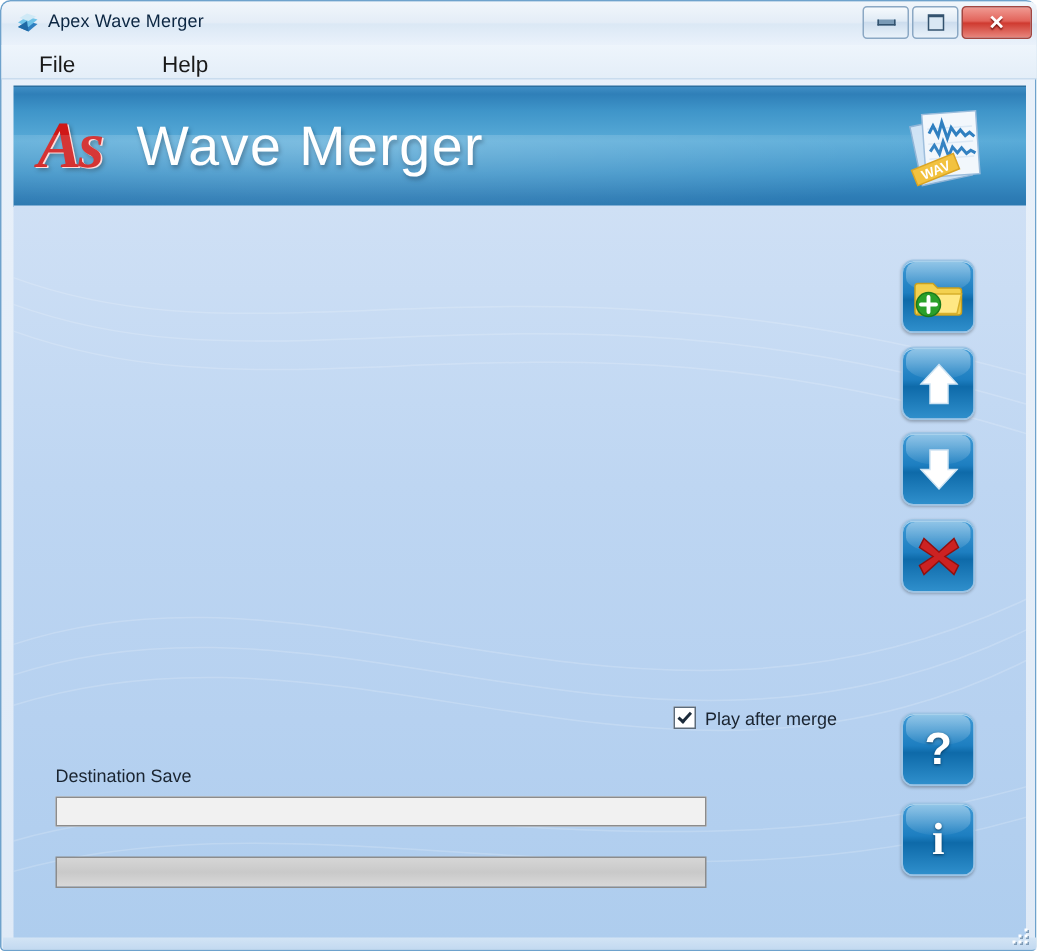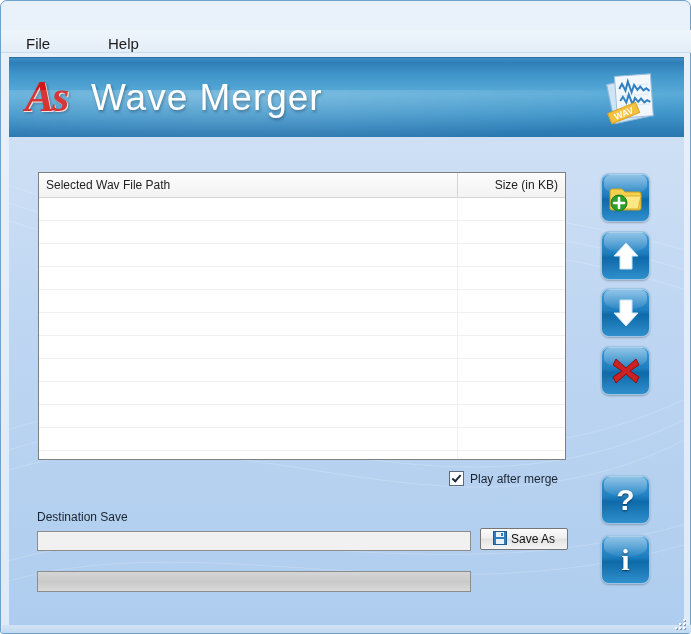--- a/index.html
+++ b/index.html
@@ -273,20 +273,42 @@
   .grip i {
     position: absolute; width: 2px; height: 2px;
     background: #ffffff; box-shadow: 1px 1px 0 #7f9cb8;
   }
 </style>
 </head>
 <body>
 
 <div class="window">
 
+  <div class="titlebar">
+    <span class="title-icon">
+      <svg width="17" height="17" viewBox="0 0 17 17">
+        <path d="M2 11 L8 7 L15 9 L9 14 Z" fill="#2e7fc0"></path>
+        <path d="M2 8 L8 4 L15 6 L9 11 Z" fill="#6fc3e8"></path>
+        <path d="M3 5 L8 2 L14 4 L9 7 Z" fill="#cfe9f6"></path>
+        <path d="M2 11 L8 7 L9 14 Z" fill="#1f6aa5"></path>
+      </svg>
+    </span>
+    <span class="title-text">Apex Wave Merger</span>
+    <div class="winbtns">
+      <div class="winbtn">
+        <span class="g min-g"></span>
+      </div>
+      <div class="winbtn">
+        <span class="g max-g"></span>
+      </div>
+      <div class="winbtn close">
+        <span class="g close-x">✕</span>
+      </div>
+    </div>
+  </div>
 
   <div class="menubar">
     <span class="menu-item menu-file">File</span>
     <span class="menu-item menu-help">Help</span>
   </div>
 
   <div class="banner">
     <span class="banner-logo">As</span>
     <span class="banner-title">Wave Merger</span>
     <span class="banner-icon">
@@ -316,41 +338,20 @@
         <path d="M-20 58 C 170 140, 340 26, 700 140"></path>
         <path d="M-20 76 C 180 160, 350 44, 700 160"></path>
         <path d="M-20 300 C 200 210, 420 400, 700 250"></path>
         <path d="M-20 320 C 210 230, 430 420, 700 270"></path>
         <path d="M-20 340 C 220 250, 440 440, 700 290"></path>
         <path d="M-20 430 C 180 360, 420 470, 700 380"></path>
         <path d="M-20 450 C 190 380, 430 490, 700 400"></path>
       </g>
     </svg>
 
-    <div class="listbox">
-      <div class="list-header">
-        <span class="col-path">Selected Wav File Path</span>
-        <span class="col-size">Size (in KB)</span>
-        <span class="col-split"></span>
-      </div>
-      <div class="list-body">
-        <div class="vsplit"></div>
-        <div class="grid-row"></div>
-        <div class="grid-row"></div>
-        <div class="grid-row"></div>
-        <div class="grid-row"></div>
-        <div class="grid-row"></div>
-        <div class="grid-row"></div>
-        <div class="grid-row"></div>
-        <div class="grid-row"></div>
-        <div class="grid-row"></div>
-        <div class="grid-row"></div>
-        <div class="grid-row"></div>
-      </div>
-    </div>
 
     <div class="sidebtn sb-add">
       <span class="sb-glyph">
         <svg width="34" height="30" viewBox="0 0 34 30">
           <path d="M3 6 h10 l3 3 h14 a2 2 0 0 1 2 2 v14 a2 2 0 0 1 -2 2 h-27 a2 2 0 0 1 -2 -2 v-17 a2 2 0 0 1 2 -2 z" fill="#f3d14f" stroke="#c9a01d"></path>
           <path d="M6 13 h26 l-3 13 h-26 z" fill="#ffe884" stroke="#d8b02c"></path>
           <circle cx="10" cy="20" r="8" fill="#2aa02a" stroke="#1c7a1c"></circle>
           <path d="M10 15 v10 M5 20 h10" stroke="#ffffff" stroke-width="2.6" stroke-linecap="round"></path>
         </svg>
       </span>
@@ -392,31 +393,20 @@
       </span>
     </div>
 
     <div class="chkrow">
       <span class="chkbox"></span>
       <span class="chklabel">Play after merge</span>
     </div>
 
     <span class="dest-label">Destination Save</span>
     <input class="dest-input" type="text" value="" style="">
-    <div class="btn-saveas">
-      <span>
-        <svg width="14" height="14" viewBox="0 0 14 14">
-          <rect x="0.5" y="0.5" width="13" height="13" fill="#2f7fc0" stroke="#1d5c91"></rect>
-          <rect x="3" y="1" width="8" height="5" fill="#eaf3fb"></rect>
-          <rect x="8" y="2" width="2" height="3" fill="#2f7fc0"></rect>
-          <rect x="3" y="8" width="8" height="5" fill="#eaf3fb"></rect>
-        </svg>
-      </span>
-      <span>Save As</span>
-    </div>
 
     <div class="progress">
       <span></span>
     </div>
   </div>
 
   <div class="statusbar"></div>
   <div class="grip">
     <i style="left:8px; top:0;"></i>
     <i style="left:4px; top:4px;"></i>

